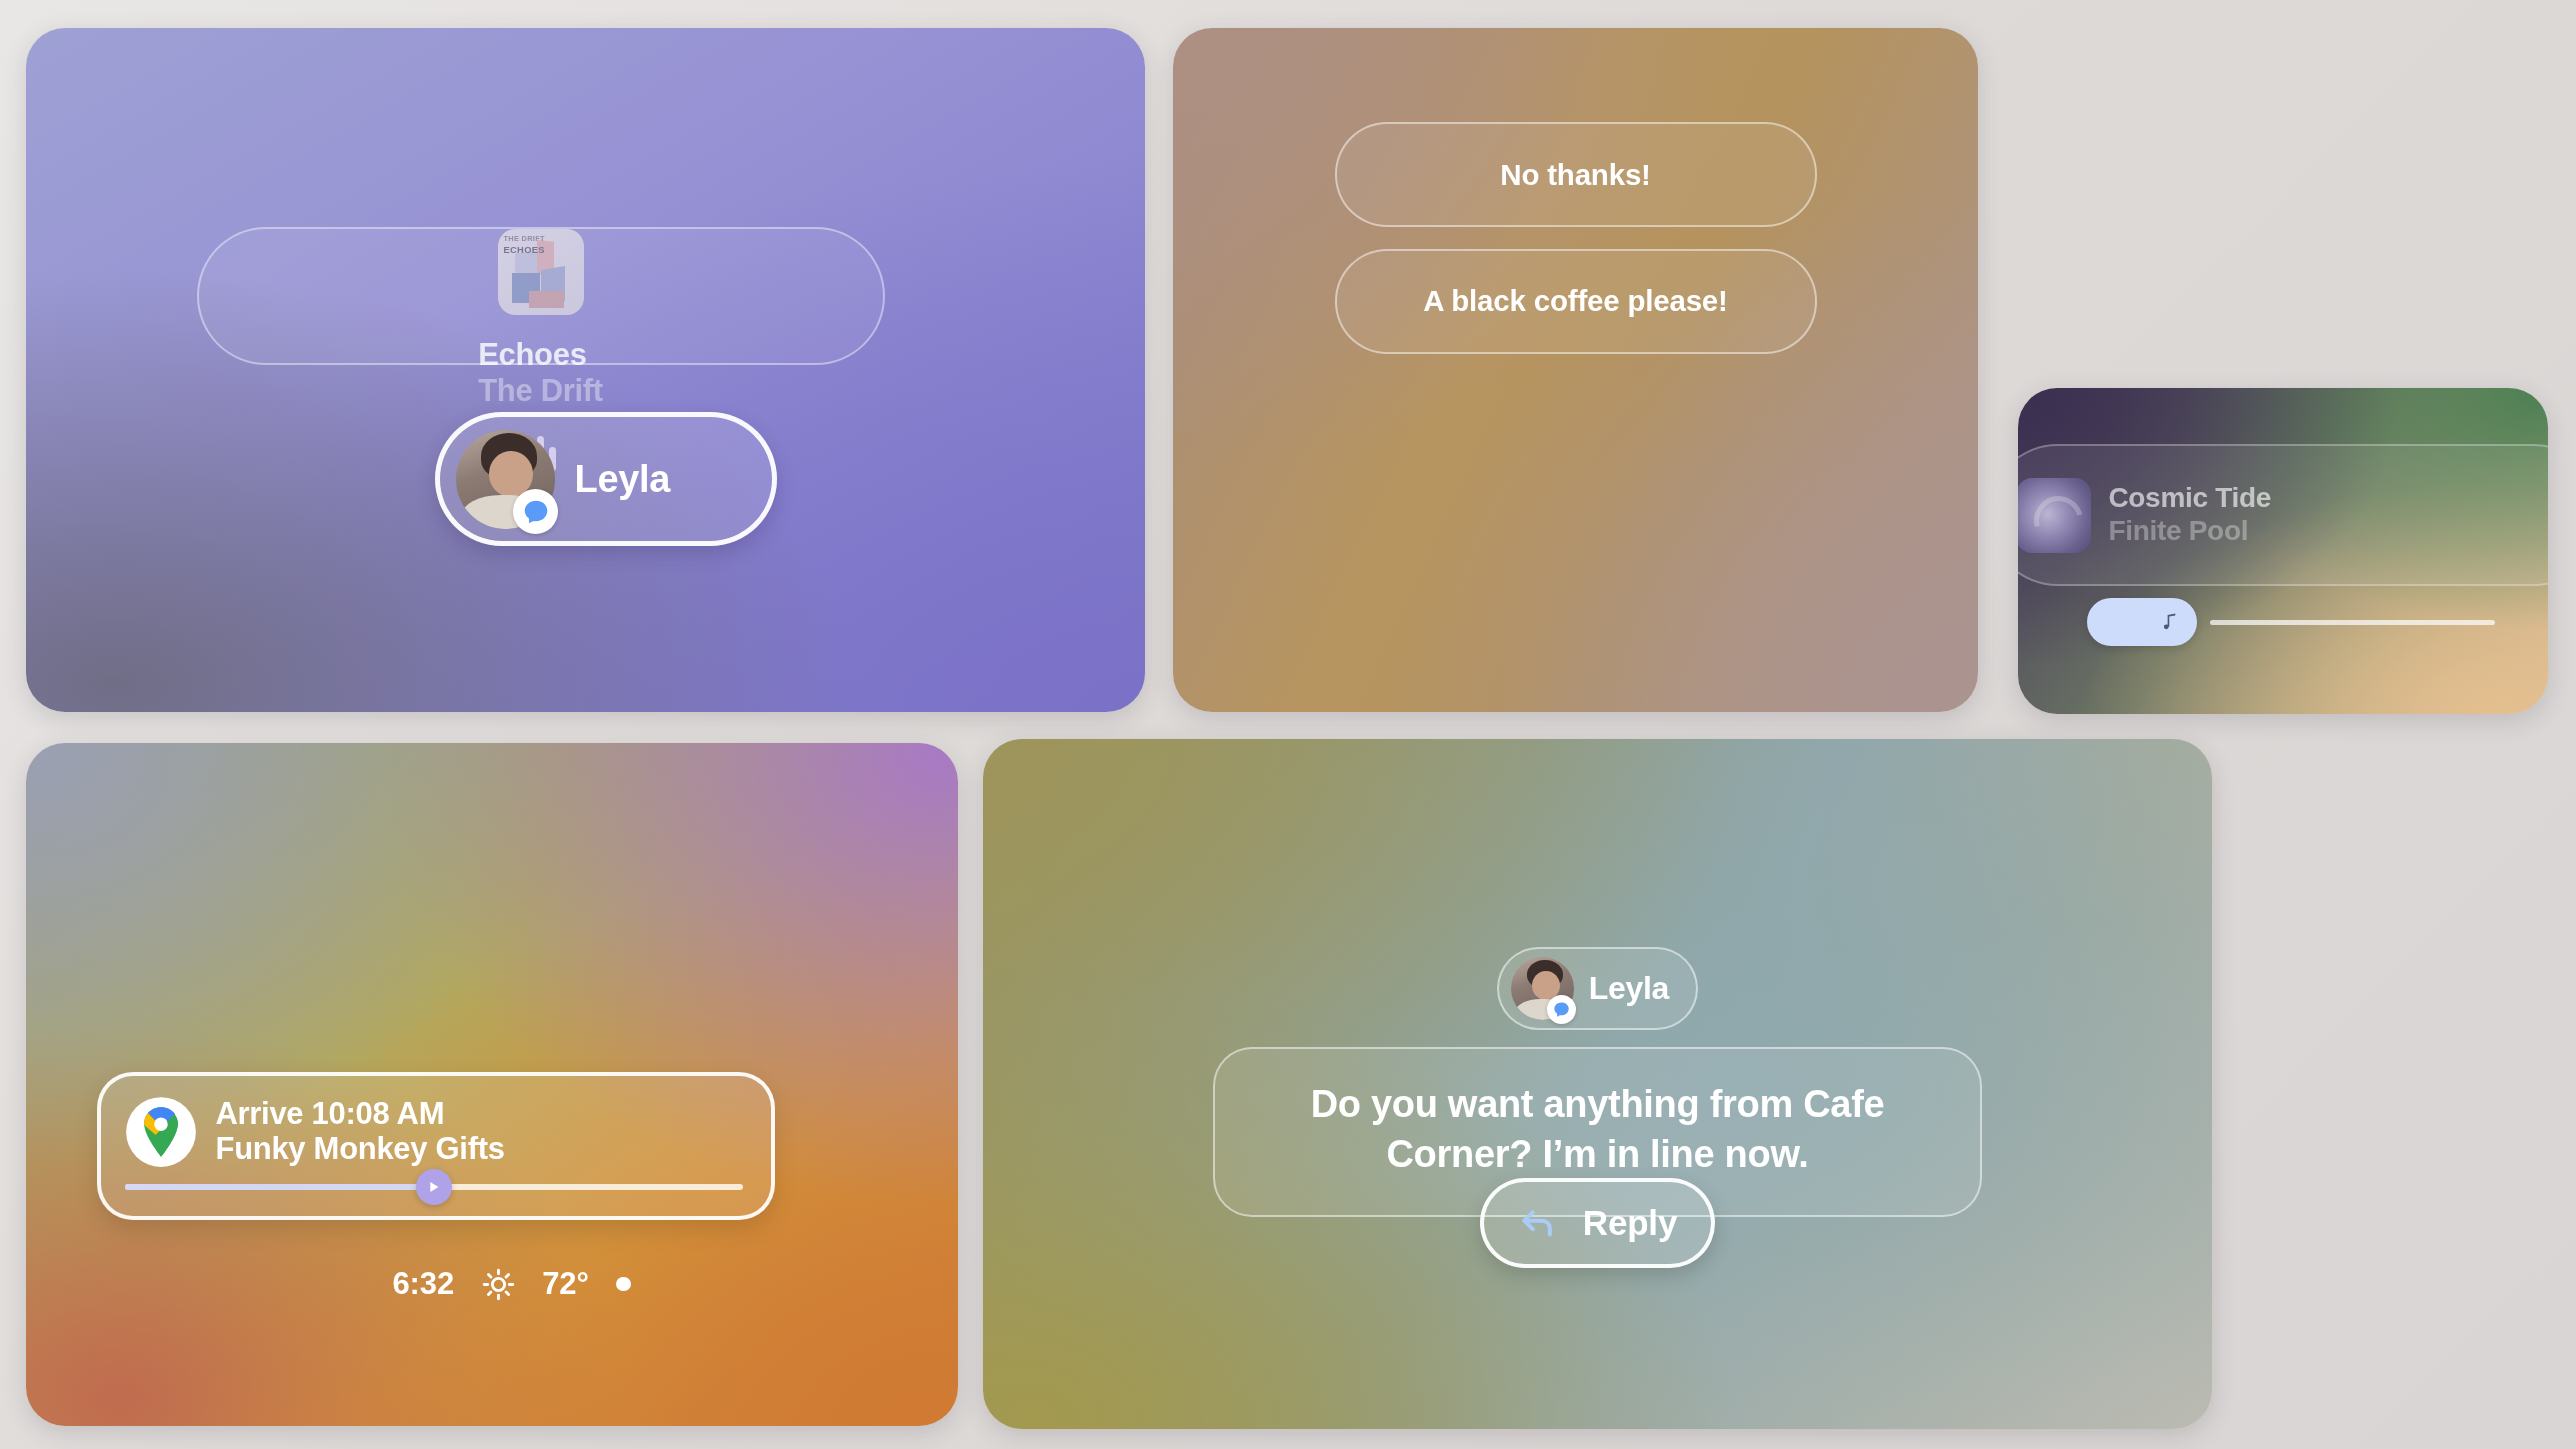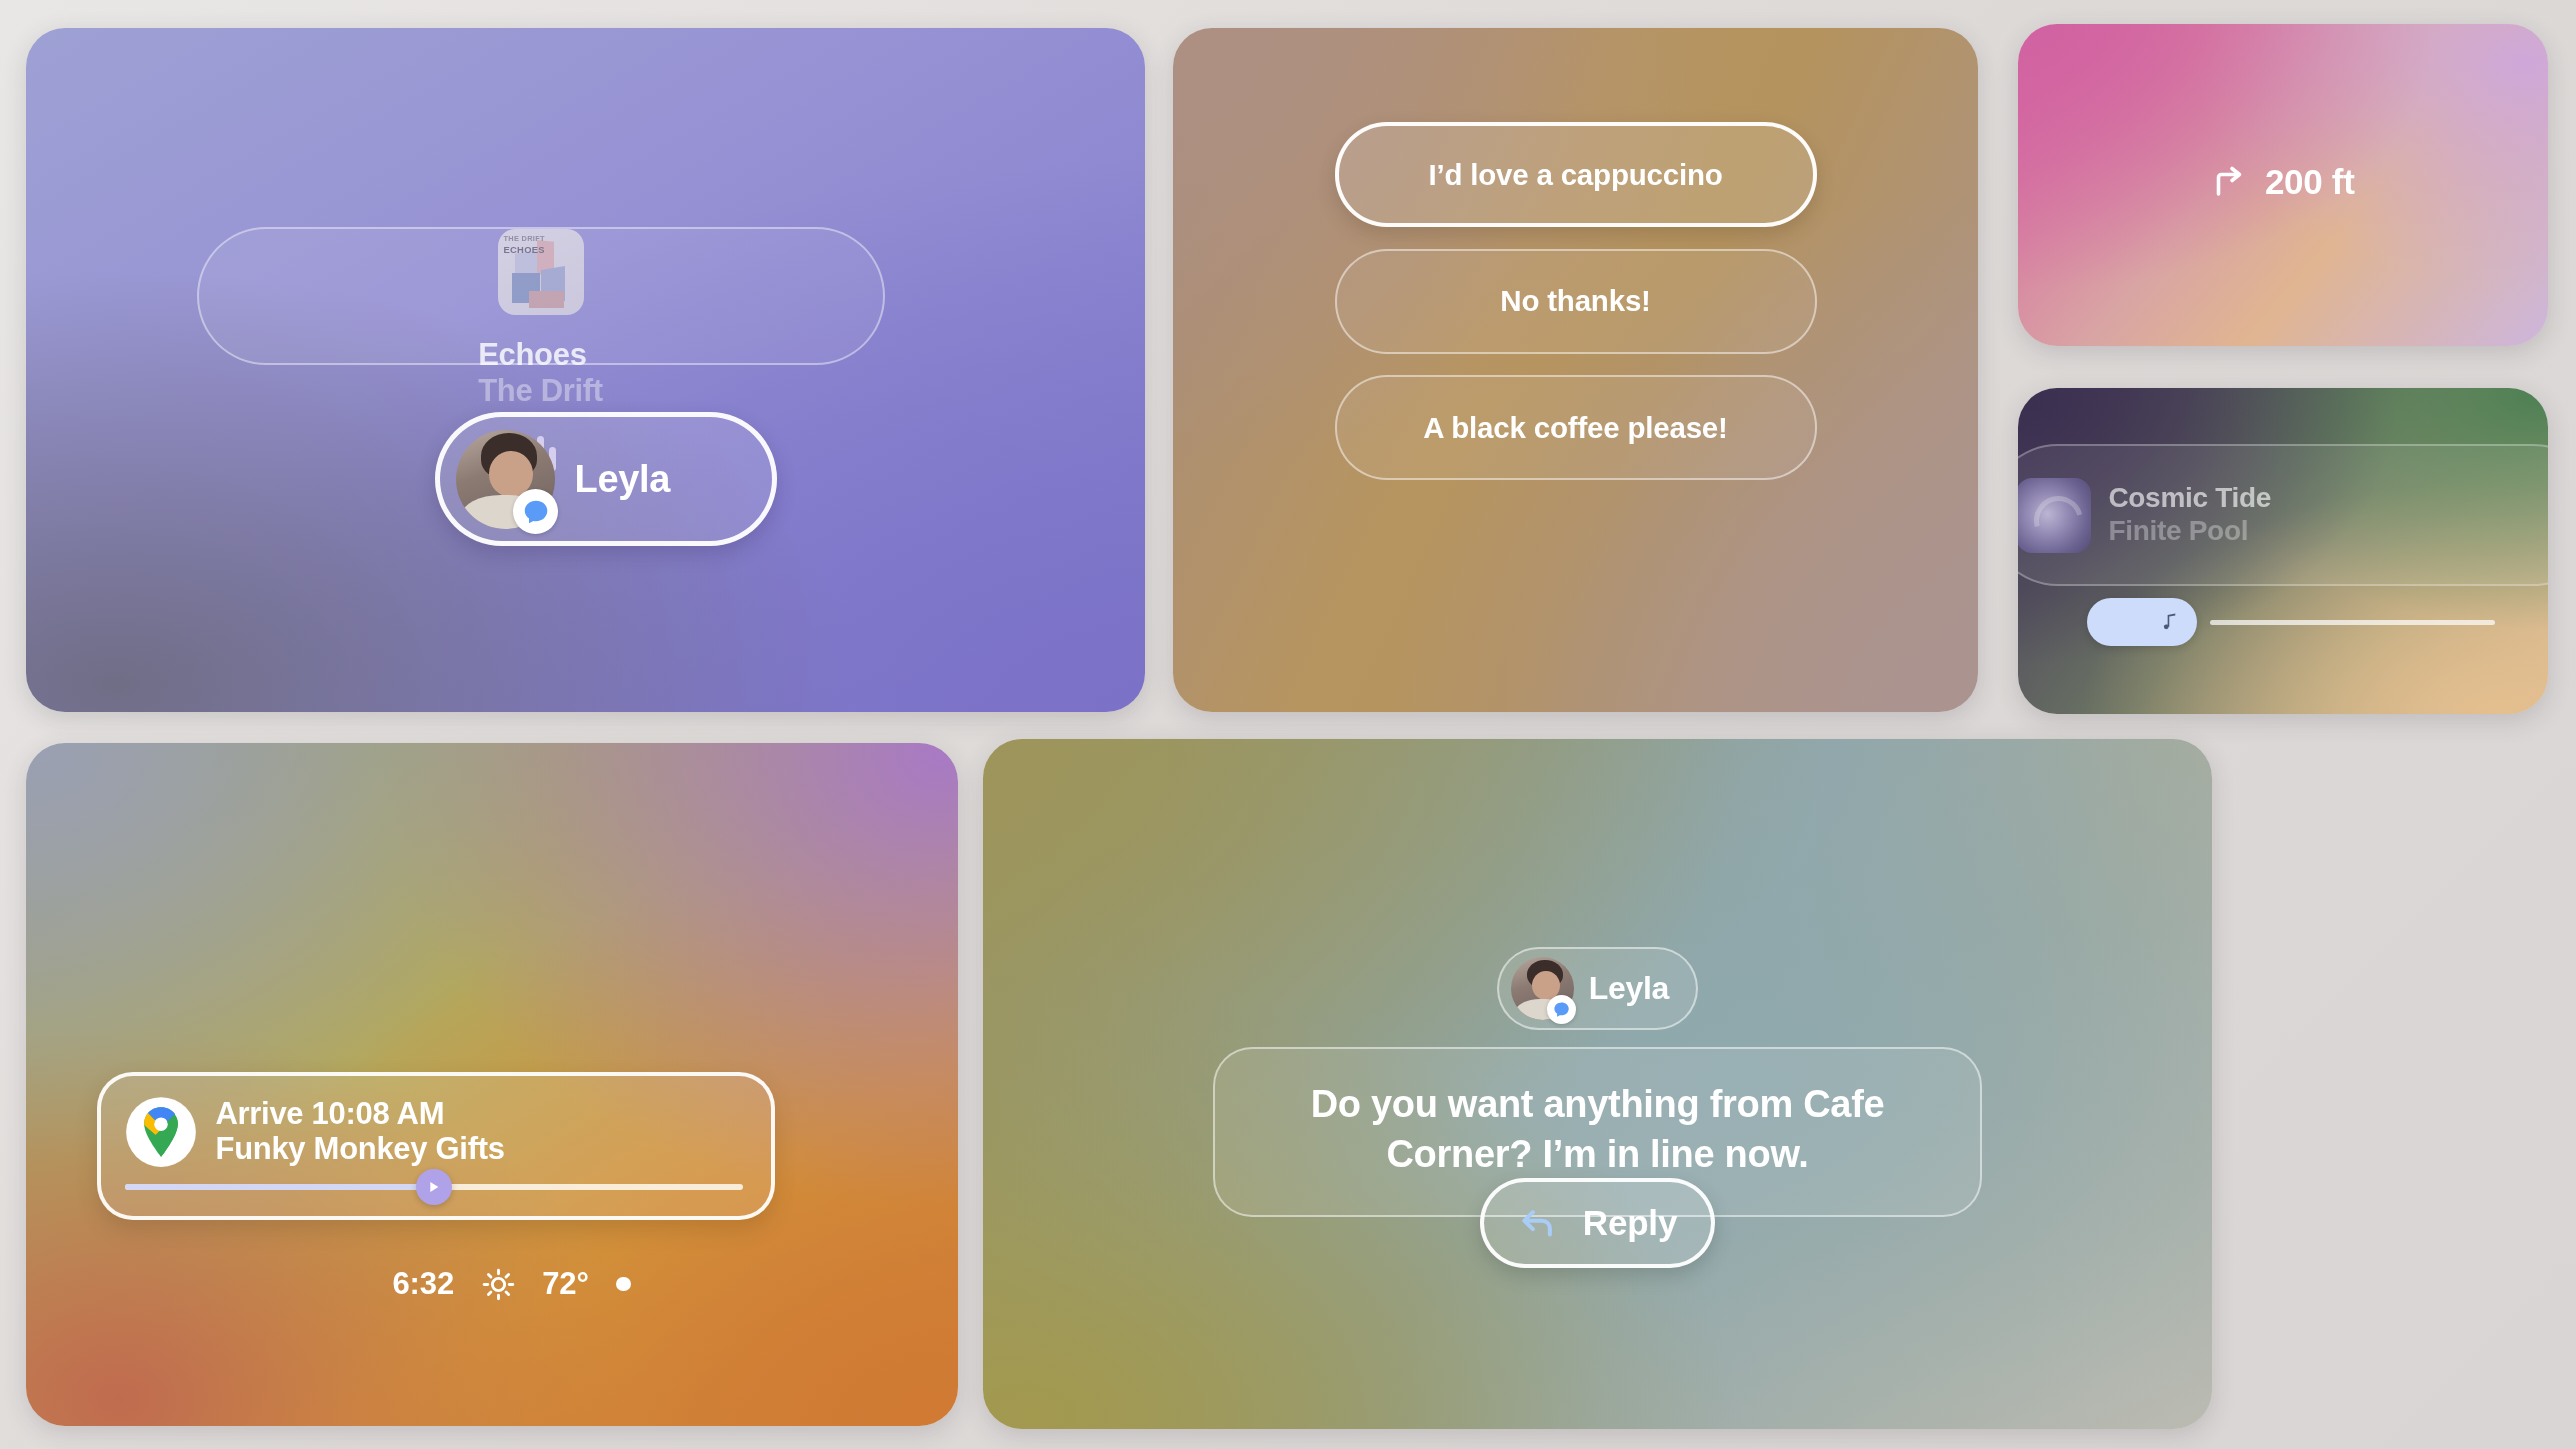--- a/index.html
+++ b/index.html
@@ -354,35 +354,25 @@
           </svg>
         </div>
       </div>
       <div class="name-txt">Leyla</div>
     </div>
   </div>
 
   <div class="card g-replies" id="card-replies">
     <div class="inner">
 
-      <div class="reply-opt selected">I’d love a cappuccino</div>
       <div class="reply-opt">No thanks!</div>
       <div class="reply-opt">A black coffee please!</div>
     </div>
   </div>
 
-  <div class="card g-navdist" id="card-nav-dist">
-    <div class="nd">
-      <svg viewBox="0 0 24 24" fill="none">
-        <path d="M5 20V9a2 2 0 0 1 2-2h11" stroke="#fff" stroke-width="2.4" stroke-linecap="round" stroke-linejoin="round"></path>
-        <path d="M14 3l5 4-5 4" stroke="#fff" stroke-width="2.4" stroke-linecap="round" stroke-linejoin="round"></path>
-      </svg>
-      <div class="dist">200 ft</div>
-    </div>
-  </div>
 
   <div class="card g-cosmic" id="card-cosmic">
     <div class="ct-strip">
       <div class="ct-art"></div>
       <div class="ct-meta">
         <div class="ct-title">Cosmic Tide</div>
         <div class="ct-artist">Finite Pool</div>
       </div>
 
     </div>

